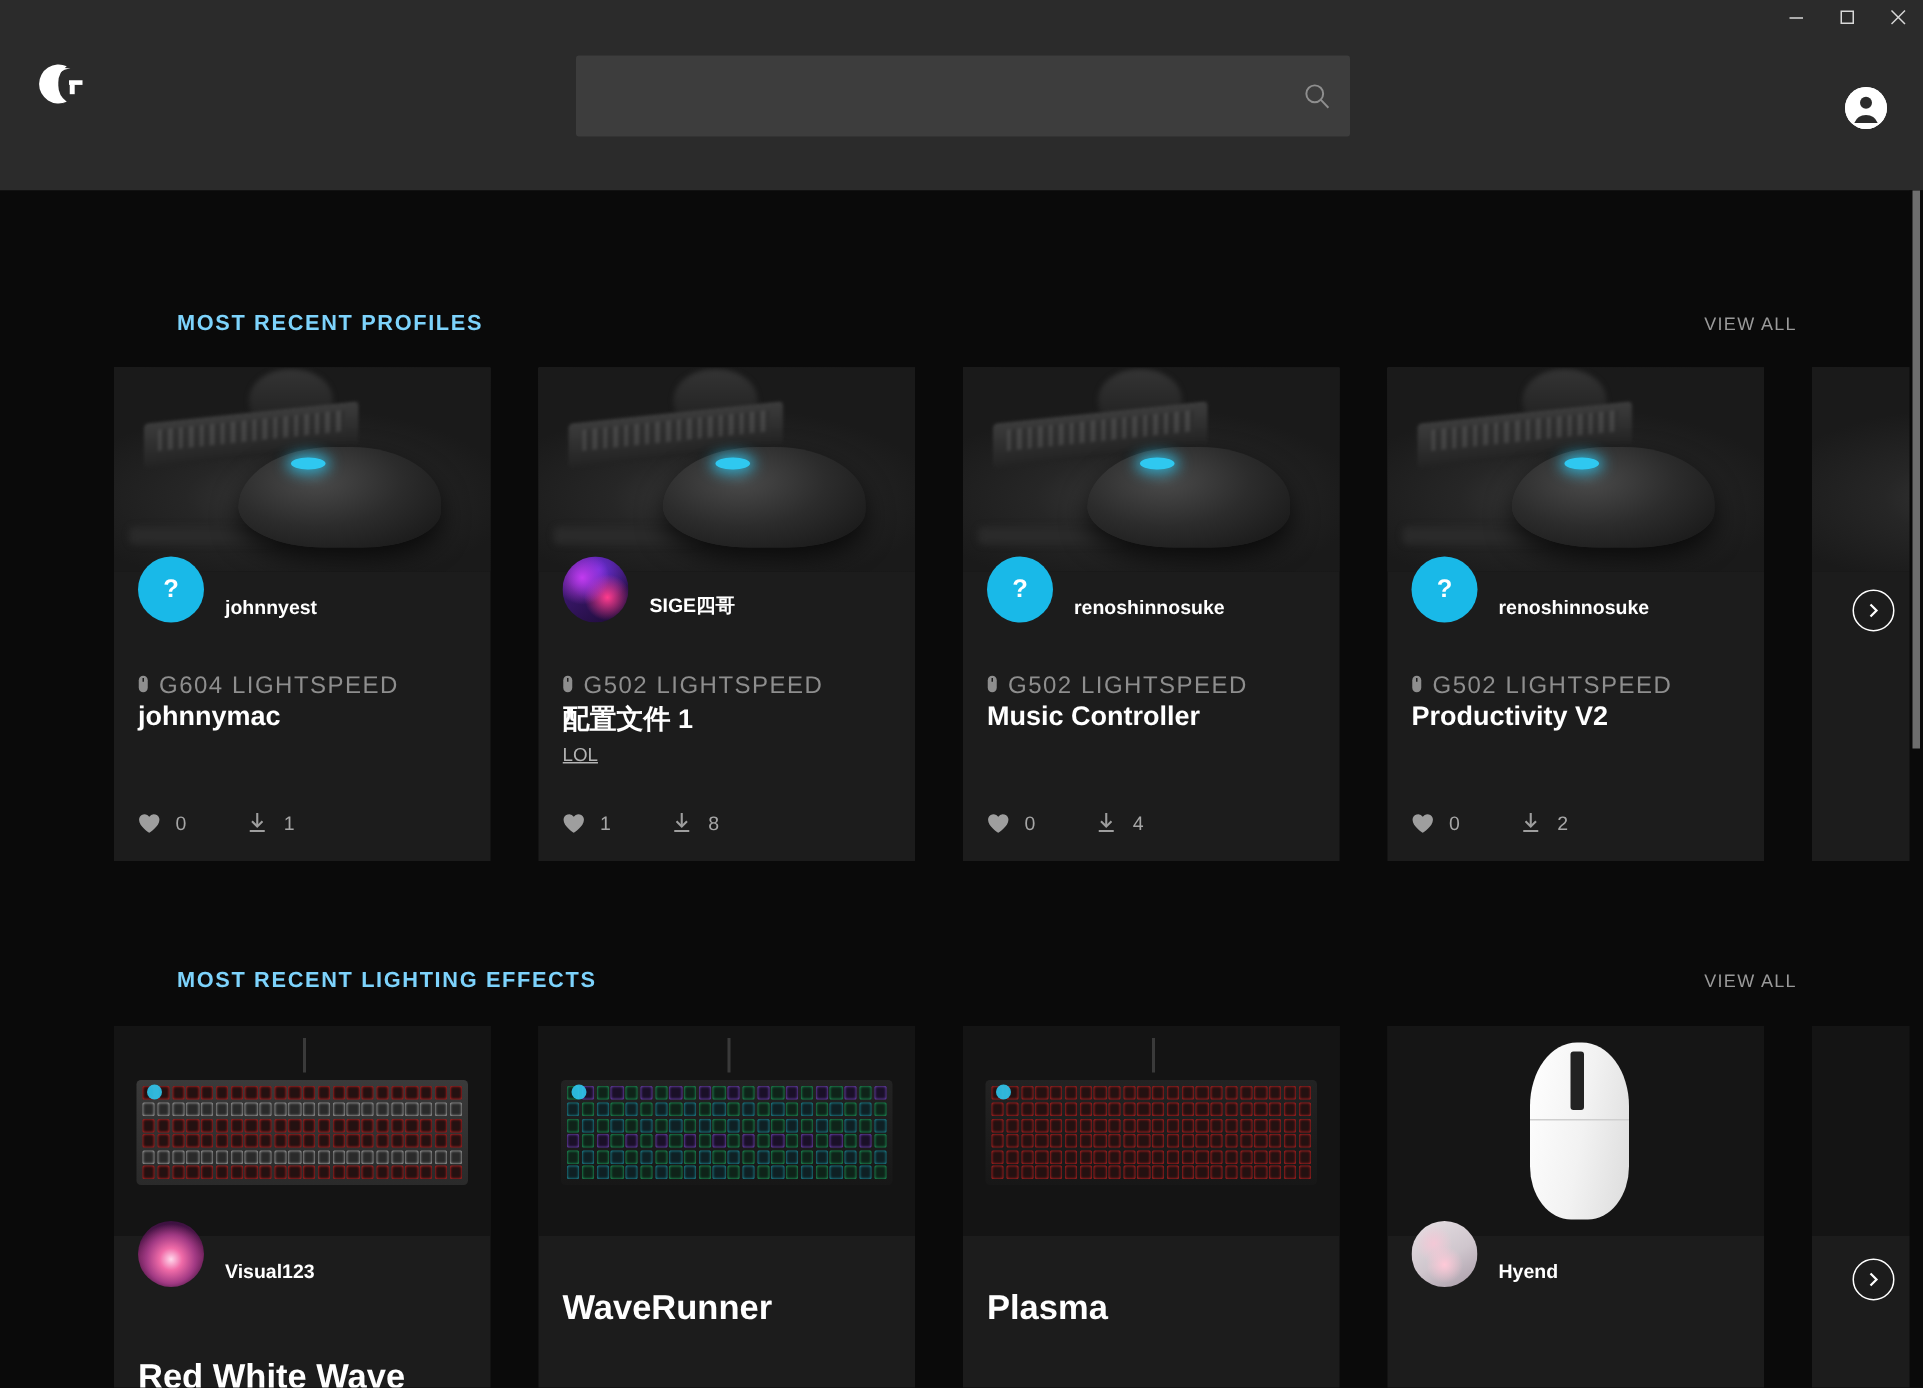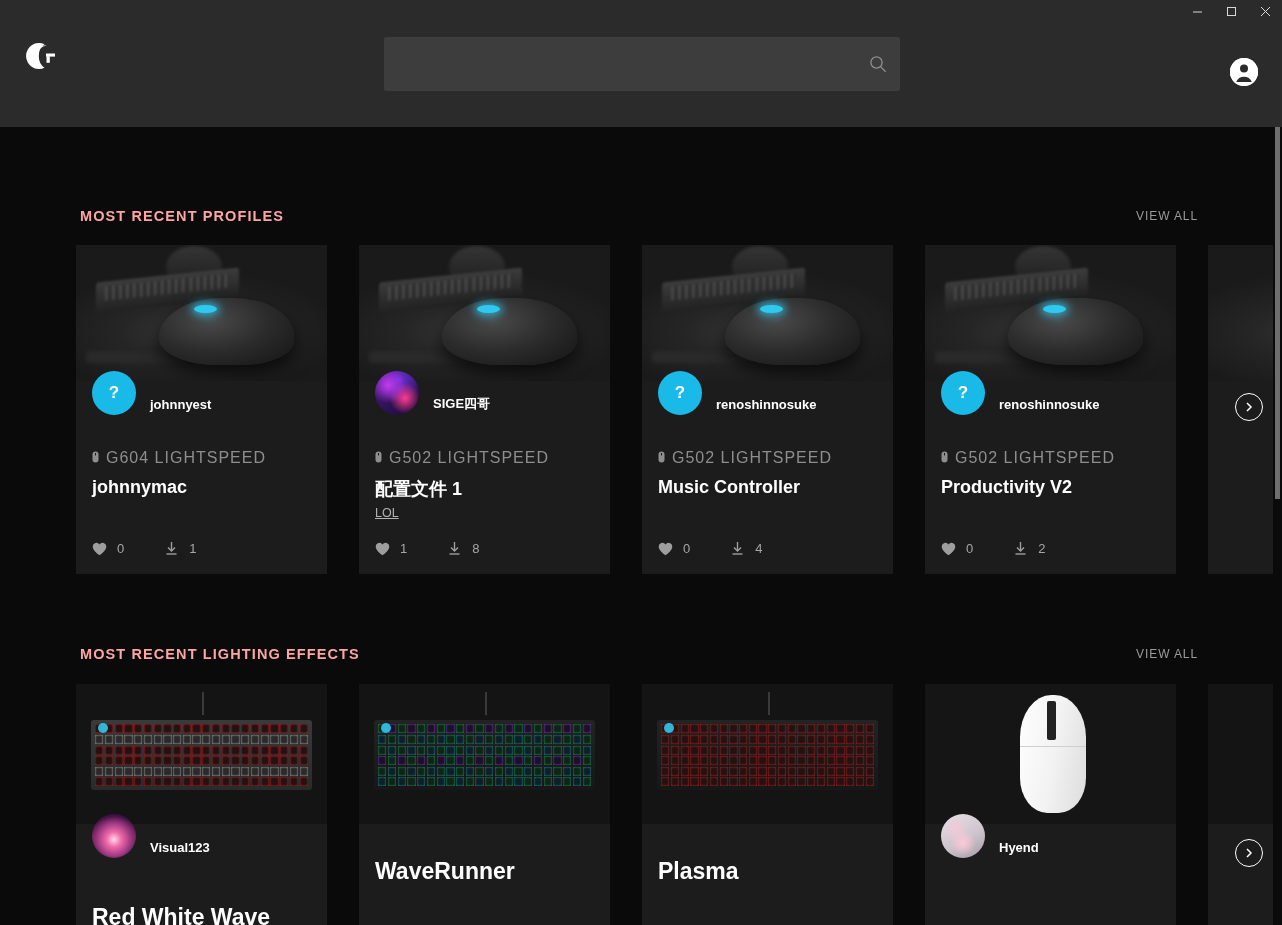--- a/index.html
+++ b/index.html
@@ -63,24 +63,25 @@
     overflow: hidden;
   }
 
   .section { position: relative; }
   .sec-head {
     position: relative; height: 40px;
     margin: 0 84px 0 80px;
     display: flex; align-items: center; justify-content: space-between;
   }
   .sec-title {
-    color: #fca5a5;
+    color: #7dd3fc;
     font-size: 14.5px;
     font-weight: bold;
     letter-spacing: 1.1px;
+    margin-left: 38px;
   }
   .view-all {
     color: #9a9a9a;
     font-size: 12px;
     letter-spacing: 0.9px;
   }
 
   .rowwrap { position: relative; }
   .cards {
     display: flex;
@@ -234,21 +235,21 @@
   }
 
   .card-body { padding: 0 16px; }
   .device {
     display: flex; align-items: center; gap: 7px;
     color: #8e8e8e; font-size: 16px; letter-spacing: 1px;
     margin-top: 22px;
   }
   .card-title {
     color: #ffffff; font-size: 18px; font-weight: bold;
-    margin-top: 10px; white-space: nowrap;
+    white-space: nowrap;
   }
   .card-title.effect-title { font-size: 23px; margin-top: 34px; }
   .card-desc {
     color: #b4b4b4; font-size: 12.5px; margin-top: 5px;
     white-space: nowrap; overflow: hidden; text-decoration: underline;
   }
 
   .stats {
     position: absolute; left: 16px; bottom: 18px;
     display: flex; align-items: center; gap: 40px;

